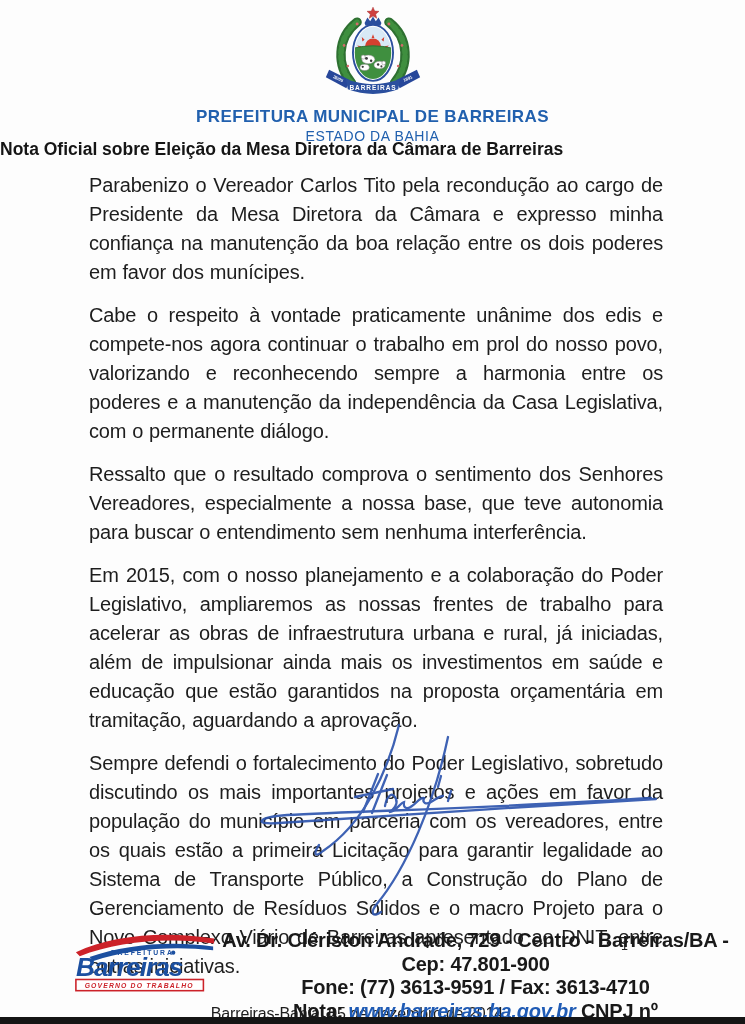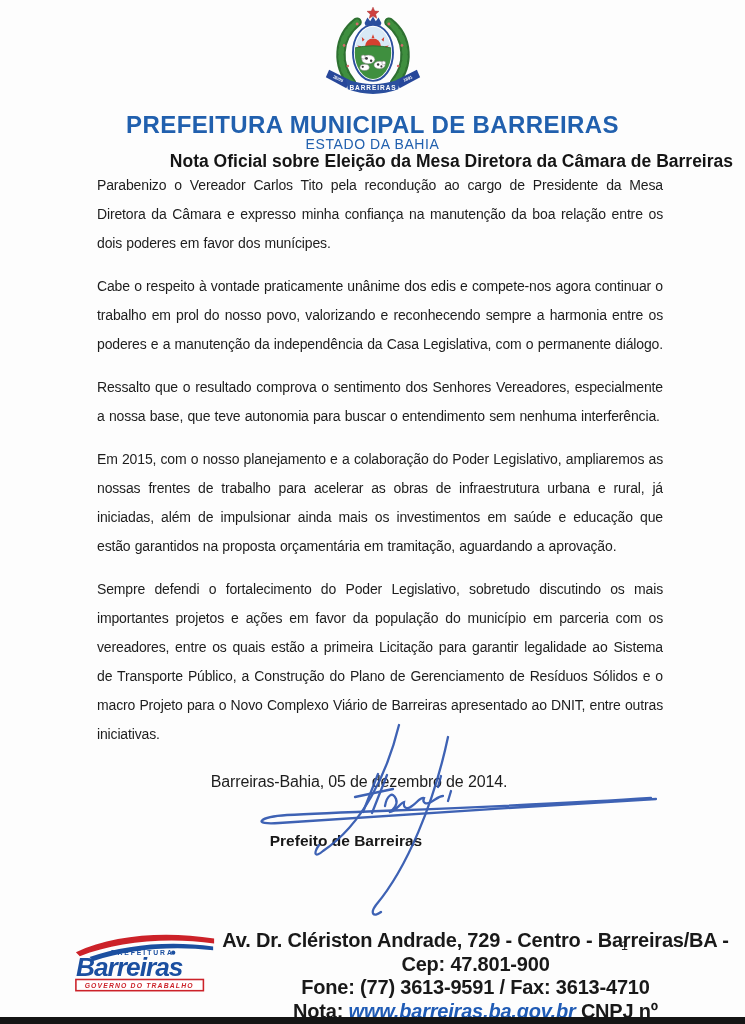--- a/index.html
+++ b/index.html
@@ -5,32 +5,32 @@
   html,body{margin:0;padding:0;background:#e8e8e8;}
   .page{
     position:relative;width:745px;height:1024px;margin:0 auto;
     background:#fdfdfd;overflow:hidden;
     font-family:"Liberation Sans",sans-serif;color:#1d1d1d;
   }
   
   .letterhead{position:absolute;top:6px;left:0;right:0;text-align:center;}
   .crest{display:block;margin:0 auto;}
   .org-name{
-    margin-top:18px;font-size:24px;font-weight:bold;color:#2160ae;
+    margin-top:10px;font-size:17px;font-weight:bold;color:#2160ae;
     letter-spacing:.4px;line-height:22px;
   }
   .org-sub{font-size:14px;font-weight:normal;color:#2160ae;letter-spacing:.6px;line-height:17px;}
   .doc-title{
-    position:absolute;top:139px;left:0;right:0;text-align:right;
-    font-size:17.5px;font-weight:bold;color:#151515;margin:12px;
+    position:absolute;top:139px;left:0;right:0;text-align:left;
+    font-size:17.5px;font-weight:bold;color:#151515;margin:0;
   }
   
   .body-text{position:absolute;top:171px;left:85px;width:578px;}
   .body-text p{
-    margin:0 0 14px 12px;font-size:14px;line-height:29px;text-align:justify;
+    margin:0 0 14px 4px;font-size:20px;line-height:29px;text-align:justify;
     letter-spacing:-0.15px;word-spacing:.5px;color:#1d1d1d;
   }
   .dateline{
     margin-top:24px;text-align:center;padding-right:30px;
     font-size:16px;letter-spacing:-0.15px;color:#1d1d1d;
   }
   .sig-block{margin-top:40px;text-align:center;padding-right:56px;}
   .sig-name{font-size:18px;font-weight:bold;color:#181818;line-height:24px;}
   .sig-role{font-size:15.5px;font-weight:bold;color:#181818;line-height:20px;}
   .signature-svg{position:absolute;left:235px;top:718px;pointer-events:none;}

